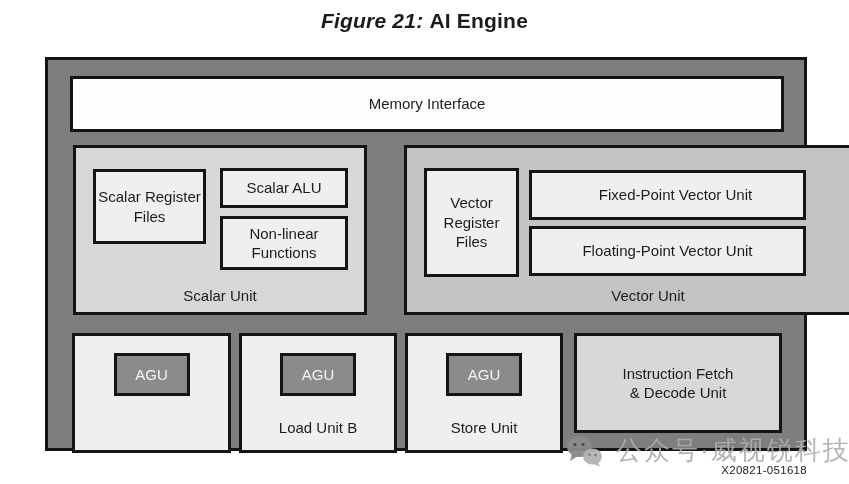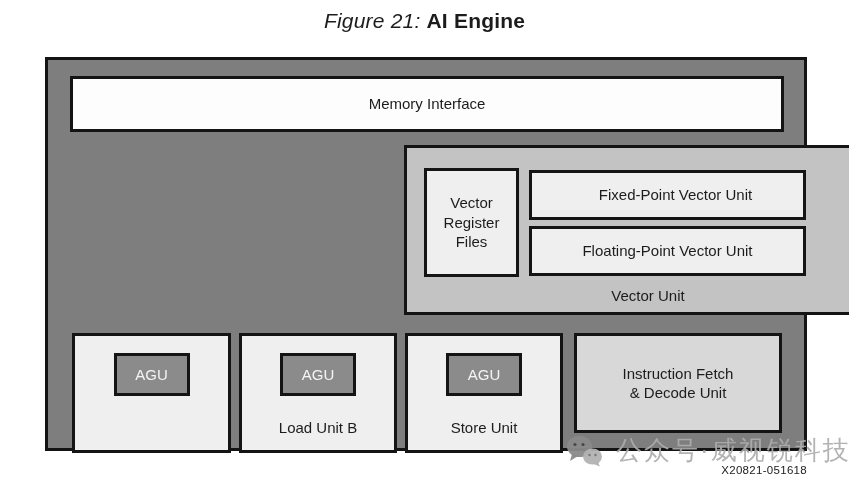--- a/index.html
+++ b/index.html
@@ -8,21 +8,21 @@
     width:849px;height:484px;
     background:#ffffff;
     font-family:"Liberation Sans", sans-serif;
     color:#1c1c1c;
     overflow:hidden;
   }
   .title{
     position:absolute;top:9px;left:0;right:0;
     text-align:center;font-size:21px;letter-spacing:.2px;
   }
-  .title .prefix{font-style:italic;font-weight:normal;}
+  .title .prefix{font-style:italic;font-weight:bold;}
   .title .name{font-weight:bold;}
   .box{
     position:absolute;box-sizing:border-box;
     border:3px solid #141414;
     display:flex;align-items:center;justify-content:center;
     text-align:center;font-size:15px;line-height:1.3;
   }
   .outer{
     left:45px;top:57px;width:762px;height:394px;
     background:#7e7e7e;display:block;
@@ -75,20 +75,32 @@
     <span> </span>
     <span class="name">AI Engine</span>
   </div>
 
   <div class="box outer"></div>
 
   <div class="box mem">
     <span>Memory Interface</span>
   </div>
 
+  <div class="box scalar-unit">
+    <div class="box sub srf">
+      <span>Scalar Register Files</span>
+    </div>
+    <div class="box sub alu">
+      <span>Scalar ALU</span>
+    </div>
+    <div class="box sub nlf">
+      <span>Non-linear Functions</span>
+    </div>
+    <div class="unit-label">Scalar Unit</div>
+  </div>
 
   <div class="box vector-unit">
     <div class="box sub vrf">
       <span>Vector Register Files</span>
     </div>
     <div class="box sub fpx">
       <span>Fixed-Point Vector Unit</span>
     </div>
     <div class="box sub fpl">
       <span>Floating-Point Vector Unit</span>

